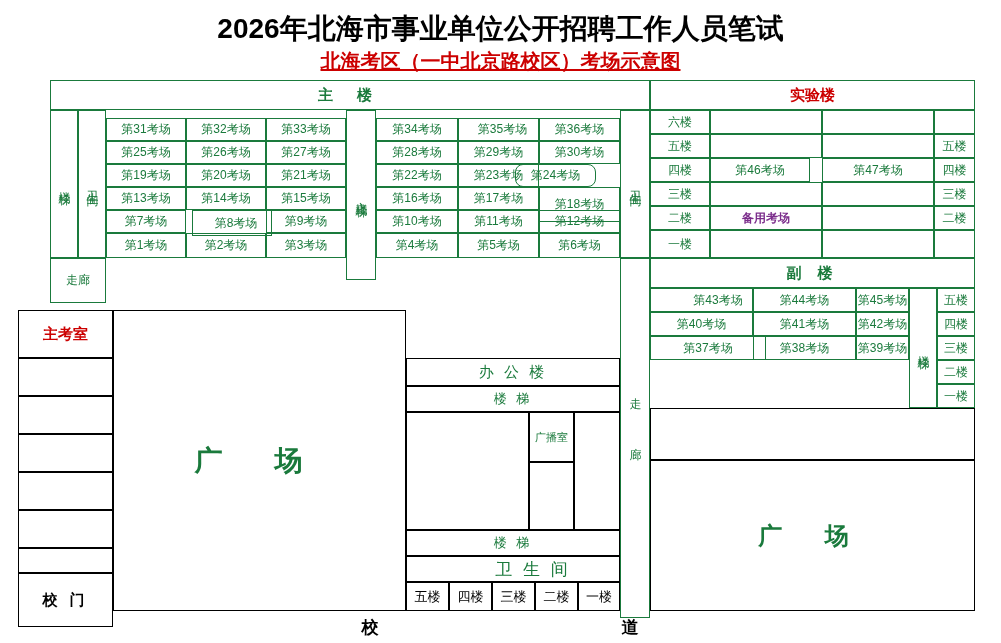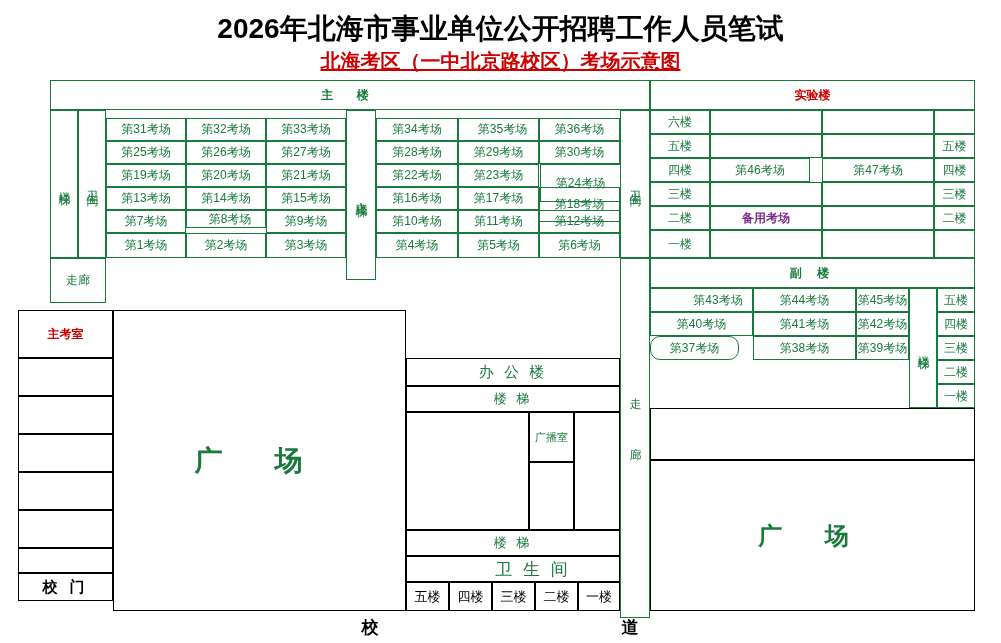--- a/index.html
+++ b/index.html
@@ -25,21 +25,21 @@
     display:flex;align-items:center;justify-content:center;
     font-size:12px;color:#1a7a3c;white-space:nowrap;
   }
   .cellk{
     position:absolute;box-sizing:border-box;border:1px solid #000;
     display:flex;align-items:center;justify-content:center;
     font-size:13px;color:#000;white-space:nowrap;
   }
   .noborder{border:none;}
   .vtext{writing-mode:vertical-rl;text-orientation:upright;letter-spacing:2px;}
-  .big{font-size:12px;font-weight:bold;}
+  .big{font-size:15px;font-weight:bold;}
   .red{color:#cc0000;}
   .green{color:#1a7a3c;}
   .purple{color:#7b2d8b;}
   .bold{font-weight:bold;}
   .sp{letter-spacing:10px;}
   .sp2{letter-spacing:6px;}
 </style>
 </head>
 <body>
 
@@ -81,31 +81,31 @@
 <div class="cell" style="left:266px;top:141px;width:80px;height:23px;">第27考场</div>
 <div class="cell" style="left:376px;top:141px;width:82px;height:23px;">第28考场</div>
 <div class="cell" style="left:458px;top:141px;width:81px;height:23px;">第29考场</div>
 <div class="cell" style="left:539px;top:141px;width:81px;height:23px;">第30考场</div>
 
 <div class="cell" style="left:106px;top:164px;width:80px;height:23px;">第19考场</div>
 <div class="cell" style="left:186px;top:164px;width:80px;height:23px;">第20考场</div>
 <div class="cell" style="left:266px;top:164px;width:80px;height:23px;">第21考场</div>
 <div class="cell" style="left:376px;top:164px;width:82px;height:23px;">第22考场</div>
 <div class="cell" style="left:458px;top:164px;width:81px;height:23px;">第23考场</div>
-<div class="cell" style="left:540px;top:164px;width:81px;height:38px;">第24考场</div>
+<div class="cell" style="left:515px;top:164px;width:81px;height:23px;border-radius:8px;">第24考场</div>
 
 <div class="cell" style="left:106px;top:187px;width:80px;height:23px;">第13考场</div>
 <div class="cell" style="left:186px;top:187px;width:80px;height:23px;">第14考场</div>
 <div class="cell" style="left:266px;top:187px;width:80px;height:23px;">第15考场</div>
 <div class="cell" style="left:376px;top:187px;width:82px;height:23px;">第16考场</div>
 <div class="cell" style="left:458px;top:187px;width:81px;height:23px;">第17考场</div>
 <div class="cell" style="left:539px;top:187px;width:81px;height:35px;">第18考场</div>
 
 <div class="cell" style="left:106px;top:210px;width:80px;height:23px;">第7考场</div>
-<div class="cell" style="left:186px;top:210px;width:80px;height:18px;padding-left:8px;">第8考场</div>
+<div class="cell" style="left:192px;top:210px;width:80px;height:26px;padding-left:8px;">第8考场</div>
 <div class="cell" style="left:266px;top:210px;width:80px;height:23px;">第9考场</div>
 <div class="cell" style="left:376px;top:210px;width:82px;height:23px;">第10考场</div>
 <div class="cell" style="left:458px;top:210px;width:81px;height:23px;">第11考场</div>
 <div class="cell" style="left:539px;top:210px;width:81px;height:23px;">第12考场</div>
 
 <div class="cell" style="left:106px;top:233px;width:80px;height:25px;">第1考场</div>
 <div class="cell" style="left:186px;top:233px;width:80px;height:25px;">第2考场</div>
 <div class="cell" style="left:266px;top:233px;width:80px;height:25px;">第3考场</div>
 <div class="cell" style="left:376px;top:233px;width:82px;height:25px;">第4考场</div>
 <div class="cell" style="left:458px;top:233px;width:81px;height:25px;">第5考场</div>
@@ -144,21 +144,21 @@
 <div class="cell" style="left:650px;top:258px;width:325px;height:30px;">
   <span class="big green sp2">副    楼</span>
 </div>
 
 <div class="cell" style="left:650px;top:288px;width:103px;height:24px;padding-left:33px;">第43考场</div>
 <div class="cell" style="left:753px;top:288px;width:103px;height:24px;">第44考场</div>
 <div class="cell" style="left:856px;top:288px;width:53px;height:24px;">第45考场</div>
 <div class="cell" style="left:650px;top:312px;width:103px;height:24px;">第40考场</div>
 <div class="cell" style="left:753px;top:312px;width:103px;height:24px;">第41考场</div>
 <div class="cell" style="left:856px;top:312px;width:53px;height:24px;">第42考场</div>
-<div class="cell" style="left:650px;top:336px;width:89px;height:24px;border-radius:10px;">第37考场</div>
+<div class="cell" style="left:650px;top:336px;width:116px;height:24px;">第37考场</div>
 <div class="cell" style="left:753px;top:336px;width:103px;height:24px;">第38考场</div>
 <div class="cell" style="left:856px;top:336px;width:53px;height:24px;">第39考场</div>
 
 <div class="cell" style="left:909px;top:288px;width:28px;height:120px;">
   <span class="vtext green">楼梯</span>
 </div>
 <div class="cell" style="left:937px;top:288px;width:38px;height:24px;">五楼</div>
 <div class="cell" style="left:937px;top:312px;width:38px;height:24px;">四楼</div>
 <div class="cell" style="left:937px;top:336px;width:38px;height:24px;">三楼</div>
 <div class="cell" style="left:937px;top:360px;width:38px;height:24px;">二楼</div>
@@ -170,21 +170,21 @@
 
 <div class="cellk" style="left:18px;top:310px;width:95px;height:48px;">
   <span class="big red bold">主考室</span>
 </div>
 <div class="cellk" style="left:18px;top:358px;width:95px;height:38px;"></div>
 <div class="cellk" style="left:18px;top:396px;width:95px;height:38px;"></div>
 <div class="cellk" style="left:18px;top:434px;width:95px;height:38px;"></div>
 <div class="cellk" style="left:18px;top:472px;width:95px;height:38px;"></div>
 <div class="cellk" style="left:18px;top:510px;width:95px;height:38px;"></div>
 <div class="cellk" style="left:18px;top:548px;width:95px;height:25px;"></div>
-<div class="cellk" style="left:18px;top:573px;width:95px;height:28px;">
+<div class="cellk" style="left:18px;top:573px;width:95px;height:54px;">
   <span class="bold" style="font-size:15px;letter-spacing:4px;">校  门</span>
 </div>
 
 <div class="cellk" style="left:113px;top:310px;width:293px;height:301px;">
   <span class="green" style="font-size:28px;font-weight:bold;letter-spacing:22px;">广    场</span>
 </div>
 
 <div class="cellk" style="left:406px;top:358px;width:214px;height:28px;">
   <span class="green" style="font-size:15px;letter-spacing:3px;">办 公 楼</span>
 </div>

